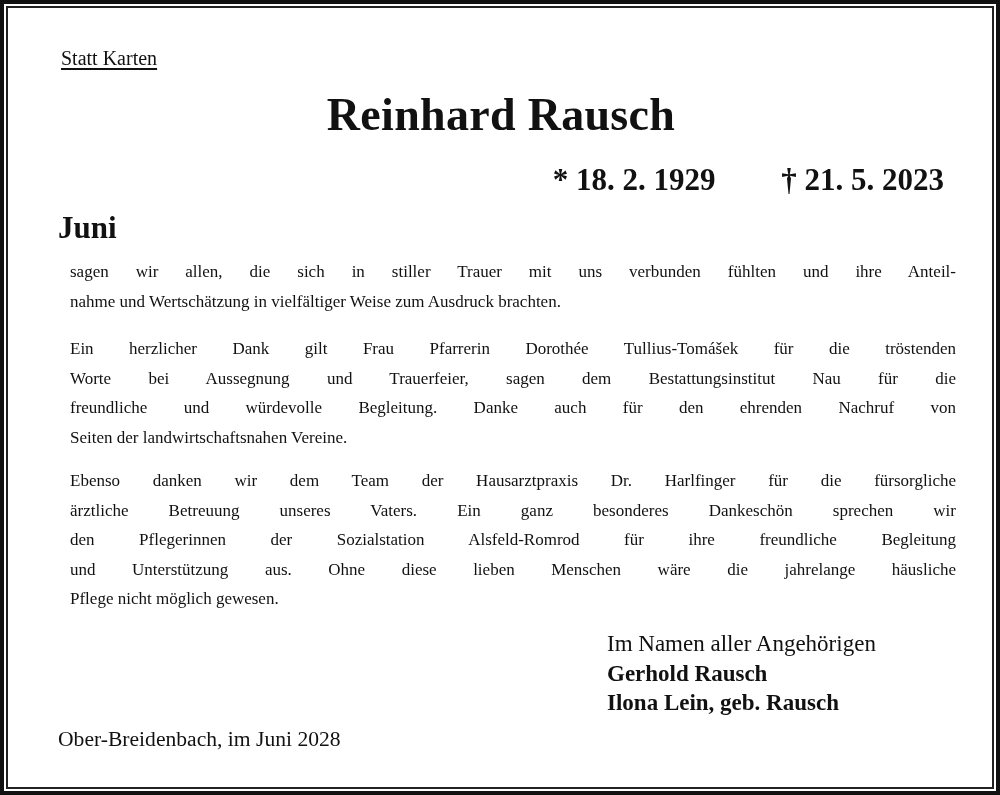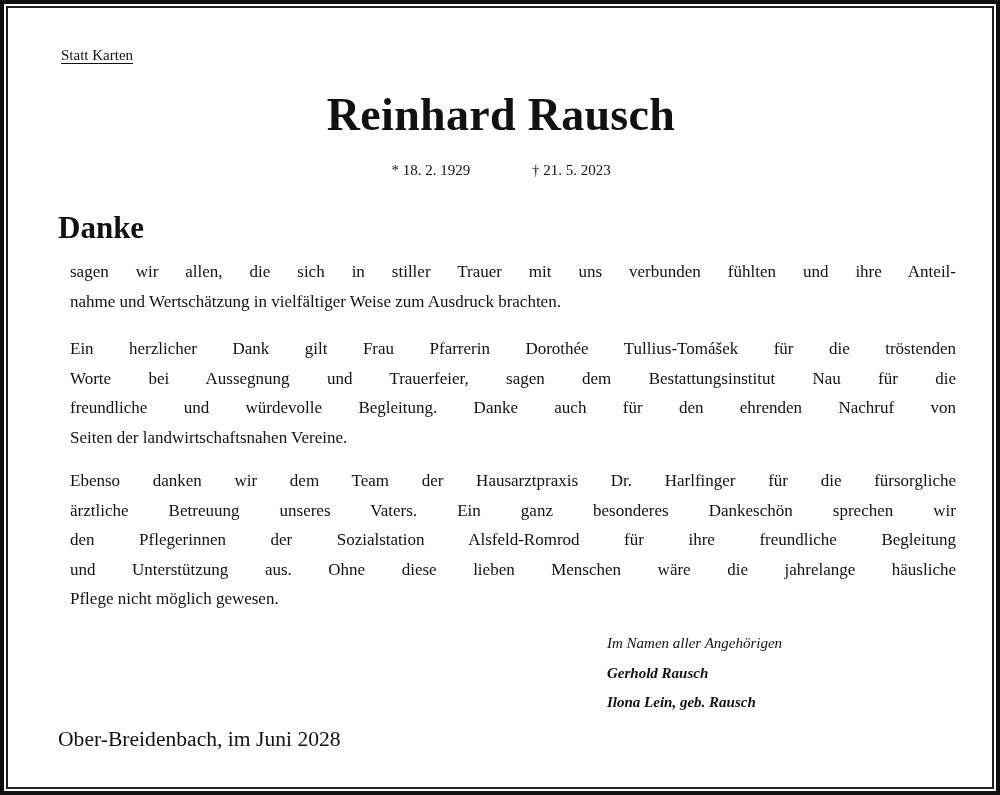--- a/index.html
+++ b/index.html
@@ -32,42 +32,42 @@
       position: absolute;
       left: 58px;
       top: 0;
       width: 886px;
       height: 795px;
     }
     .statt-karten {
       position: absolute;
       left: 3px;
       top: 47px;
-      font-size: 15px;
+      font-size: 20px;
       text-decoration: underline;
       text-underline-offset: 3px;
     }
     .name {
       position: absolute;
       left: 0;
       width: 886px;
       top: 88px;
       text-align: center;
       font-size: 46px;
       font-weight: bold;
       letter-spacing: 0.3px;
     }
     .dates {
       position: absolute;
       left: 0;
       width: 886px;
       top: 162px;
-      text-align: center;
-      font-size: 15px;
-      font-weight: normal;
+      text-align: right;
+      font-size: 31px;
+      font-weight: bold;
     }
     .dates .birth { margin-right: 58px; }
     .danke {
       position: absolute;
       left: 0;
       top: 210px;
       font-size: 31px;
       font-weight: bold;
     }
     .para {
@@ -88,23 +88,22 @@
     .para .line.last {
       text-align-last: left;
     }
     .p1 { top: 257px; }
     .p2 { top: 334px; }
     .p3 { top: 466px; }
     .signature {
       position: absolute;
       left: 549px;
       top: 629px;
-      font-size: 15px;
+      font-size: 23px;
       line-height: 29.5px;
-      font-style: italic;
     }
     .signature .bold { font-weight: bold; }
     .place-date {
       position: absolute;
       left: 0;
       top: 727px;
       font-size: 21.6px;
     }
   </style>
 </head>
@@ -117,21 +116,21 @@
 
   <div class="statt-karten">Statt Karten</div>
 
   <div class="name">Reinhard Rausch</div>
 
   <div class="dates">
     <span class="birth">* 18. 2. 1929</span>
     <span class="death">† 21. 5. 2023</span>
   </div>
 
-  <div class="danke">Danke</div>
+  <div class="danke">Juni</div>
 
   <div class="para p1">
     <span class="line">sagen wir allen, die sich in stiller Trauer mit uns verbunden fühlten und ihre Anteil-</span>
     <span class="line last">nahme und Wertschätzung in vielfältiger Weise zum Ausdruck brachten.</span>
   </div>
 
   <div class="para p2">
     <span class="line">Ein herzlicher Dank gilt Frau Pfarrerin Dorothée Tullius-Tomášek für die tröstenden</span>
     <span class="line">Worte bei Aussegnung und Trauerfeier, sagen dem Bestattungsinstitut Nau für die</span>
     <span class="line">freundliche und würdevolle Begleitung. Danke auch für den ehrenden Nachruf von</span>

